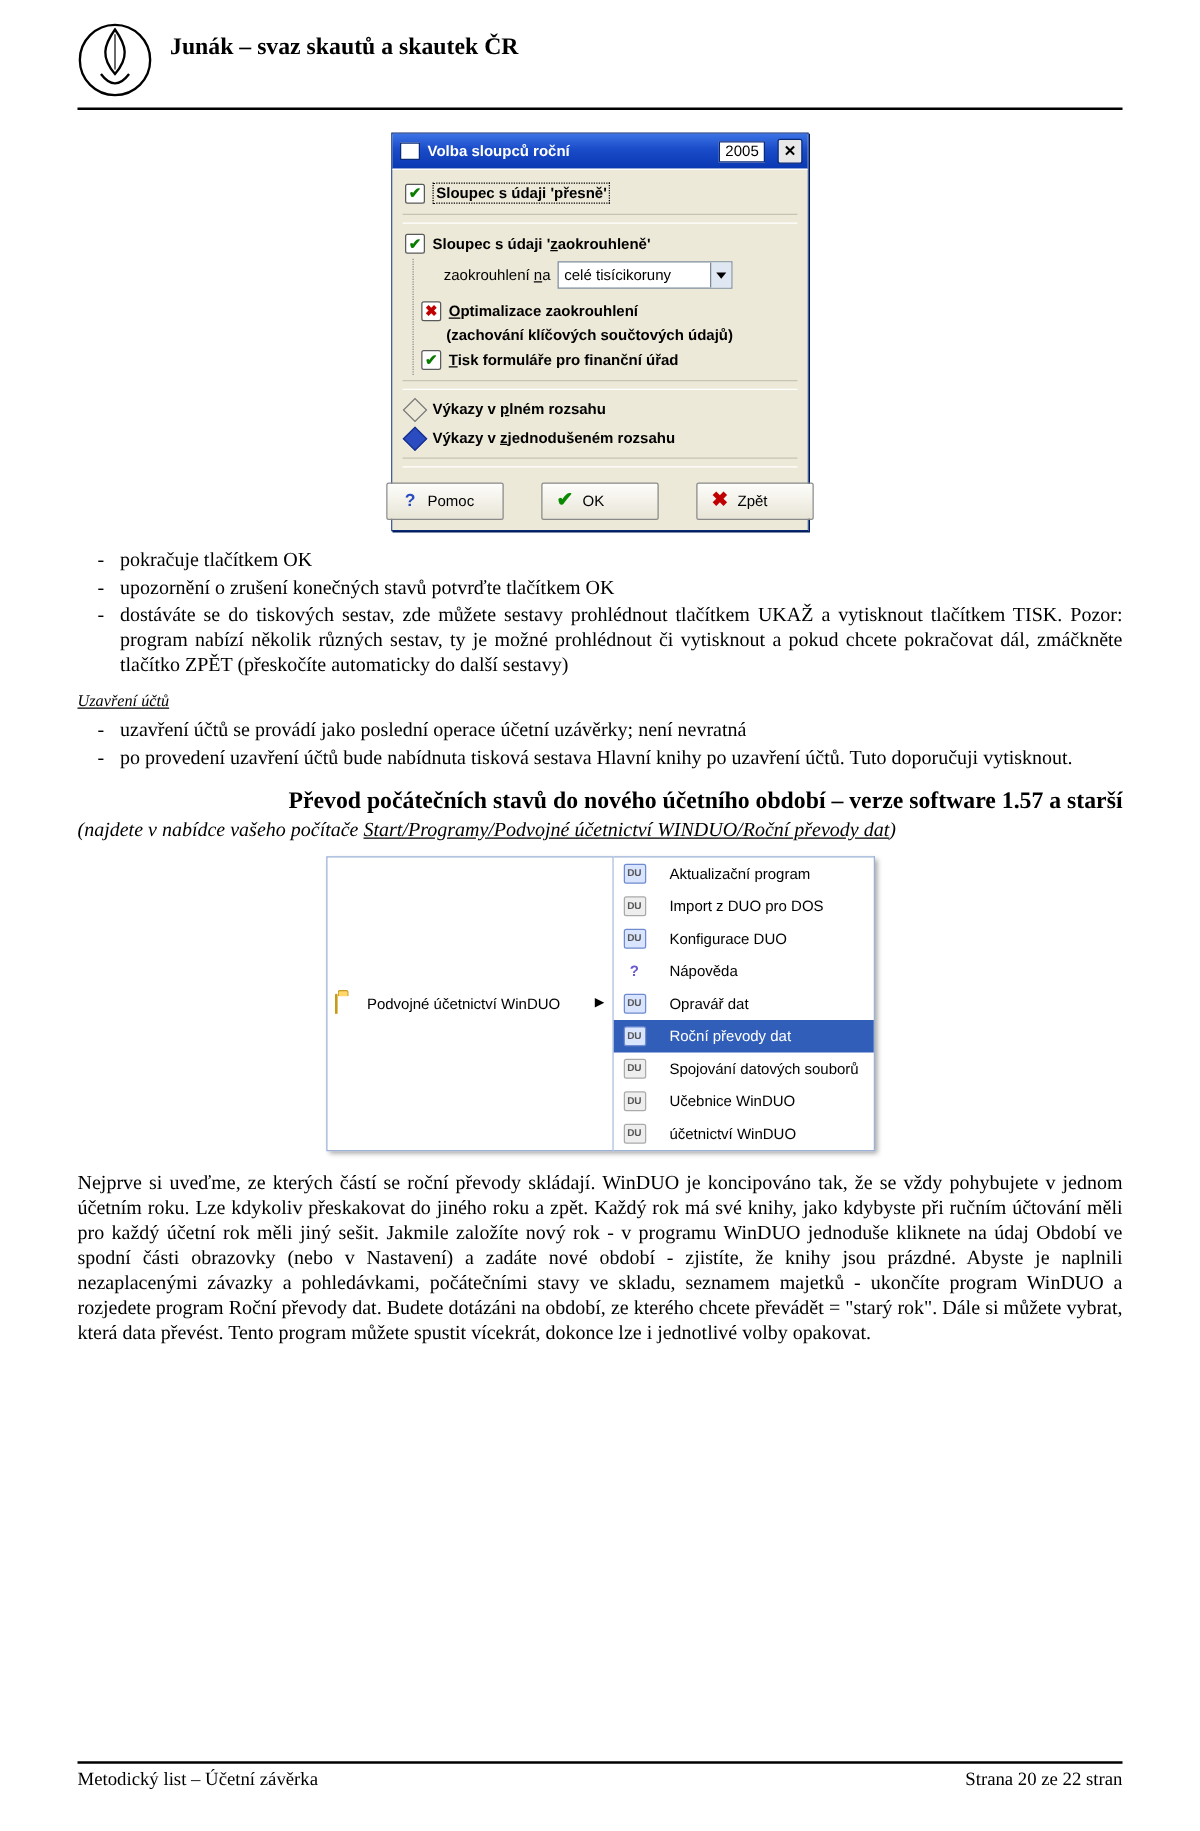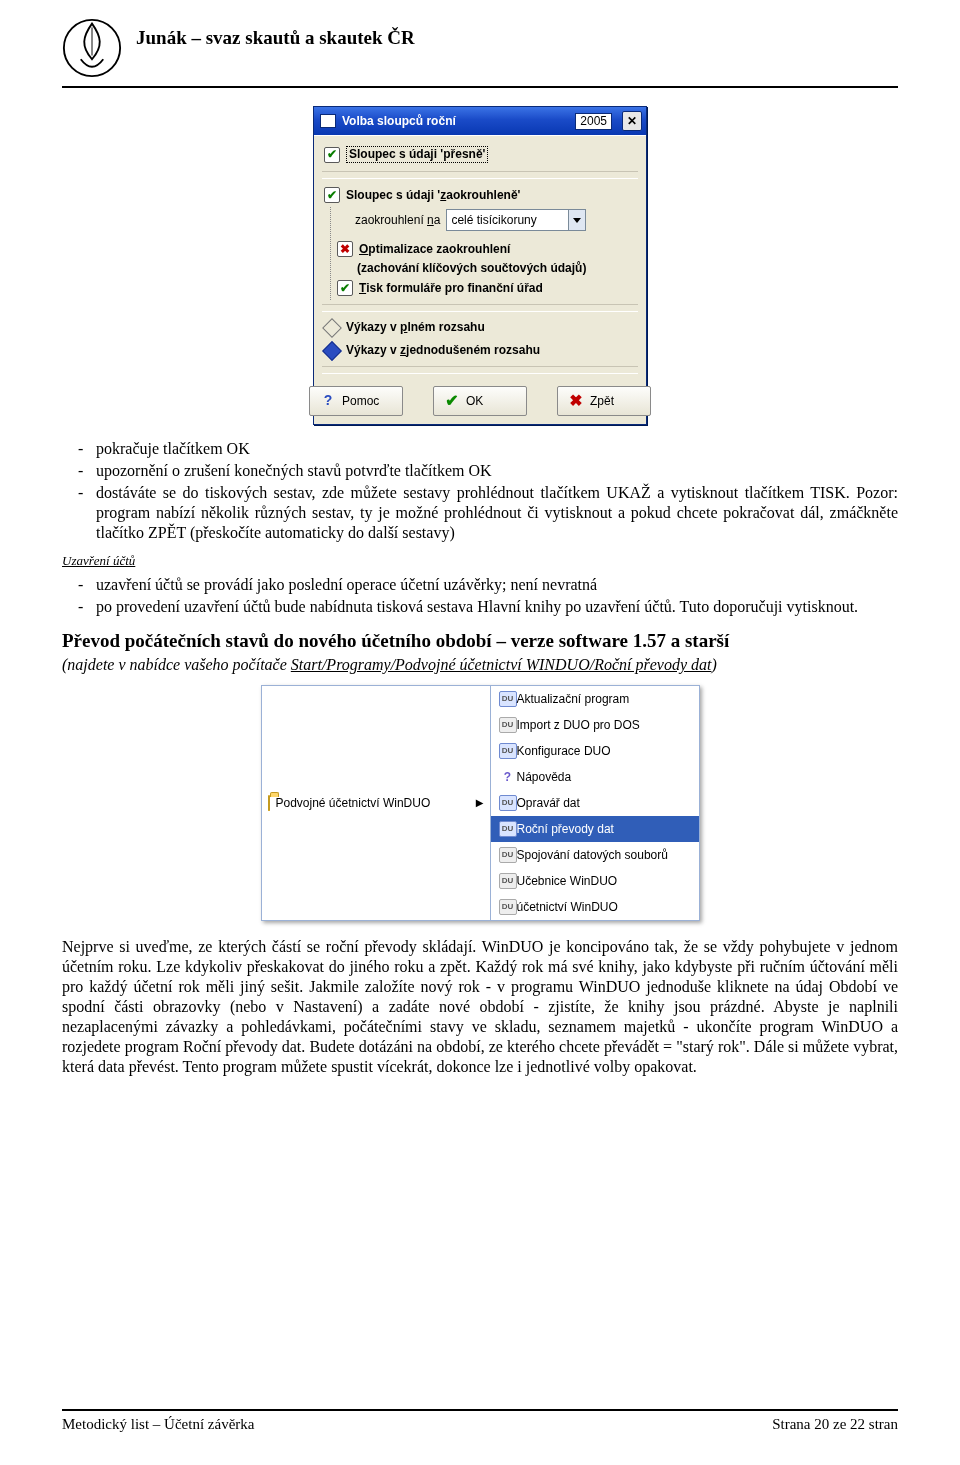--- a/index.html
+++ b/index.html
@@ -56,32 +56,32 @@
   .ic{width:16px;height:16px;display:inline-flex;align-items:center;justify-content:center;}
   .ic.q{color:#2a4cc0;font-weight:bold;font-size:14px;}
   .ic.ok{color:#0a8a00;font-weight:bold;font-size:16px;}
   .ic.bk{color:#c00000;font-weight:bold;font-size:16px;}
   
   .bullets{padding-left:34px;margin:6px 0;}
   .bullets li{margin:2px 0;text-align:justify;}
   .lead-dash{list-style:none;position:relative;}
   .lead-dash::before{content:"-";position:absolute;left:-18px;}
   .sect-title{font-style:italic;text-decoration:underline;font-size:13px;margin:10px 0 2px 0;}
-  .h2{font-weight:bold;font-size:19px;margin:12px 0 2px 0;}
+  .h2{font-weight:bold;font-size:19px;margin:12px 0 2px 0;text-align:right;}
   .sub-i{font-style:italic;}
   .para{text-align:justify;margin:8px 0;}
   
   .menu-wrap{display:flex;justify-content:center;margin:10px 0 16px 0;}
   .menu{display:flex;font-family:Tahoma,Arial,sans-serif;font-size:12px;
     box-shadow:2px 2px 4px rgba(0,0,0,.35);}
   .menu-left{background:#fff;border:1px solid #9bb1d6;width:230px;
-    display:flex;align-items:center;gap:6px;padding:4px 6px;box-sizing:border-box;}
+    display:flex;align-items:center;gap:24px;padding:4px 6px;box-sizing:border-box;}
   .menu-left .arrow{margin-left:auto;font-size:10px;}
   .menu-right{background:#fff;border:1px solid #9bb1d6;border-left:none;width:208px;}
-  .mi{display:flex;align-items:center;gap:0;padding:4px 8px;}
+  .mi{display:flex;align-items:center;gap:19px;padding:4px 8px;}
   .mi.sel{background:#305eb8;color:#fff;}
   .mi .mic{width:18px;height:18px;display:inline-flex;align-items:center;justify-content:center;}
   .badge{width:18px;height:14px;border-radius:2px;background:#eee;border:1px solid #aaa;
     font-size:8px;font-weight:bold;color:#555;display:flex;align-items:center;justify-content:center;}
   .badge.b{background:#d9e4ff;border-color:#6f8ad0;}
   .folder{width:18px;height:14px;background:#ffd76b;border:1px solid #c49a20;
     border-radius:2px 2px 0 0;position:relative;}
   .folder::before{content:"";position:absolute;top:-4px;left:1px;width:7px;height:4px;
     background:#ffd76b;border:1px solid #c49a20;border-bottom:none;border-radius:2px 2px 0 0;}
   

